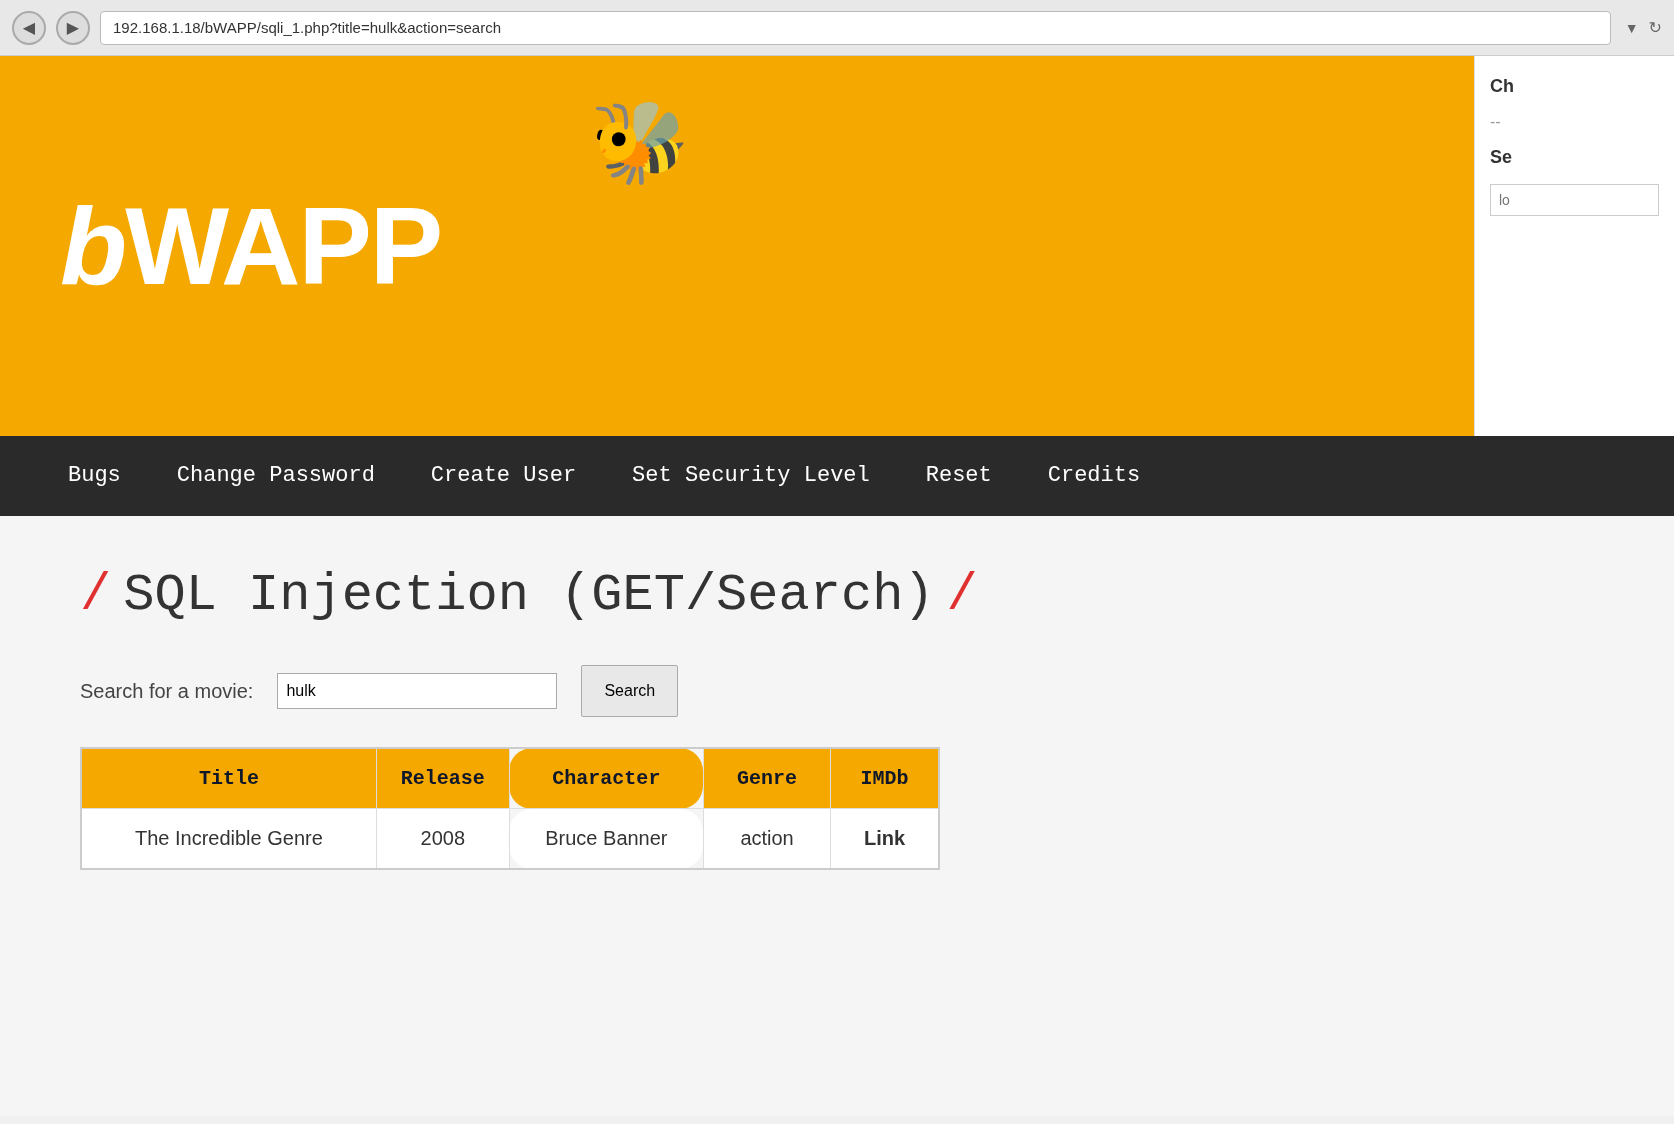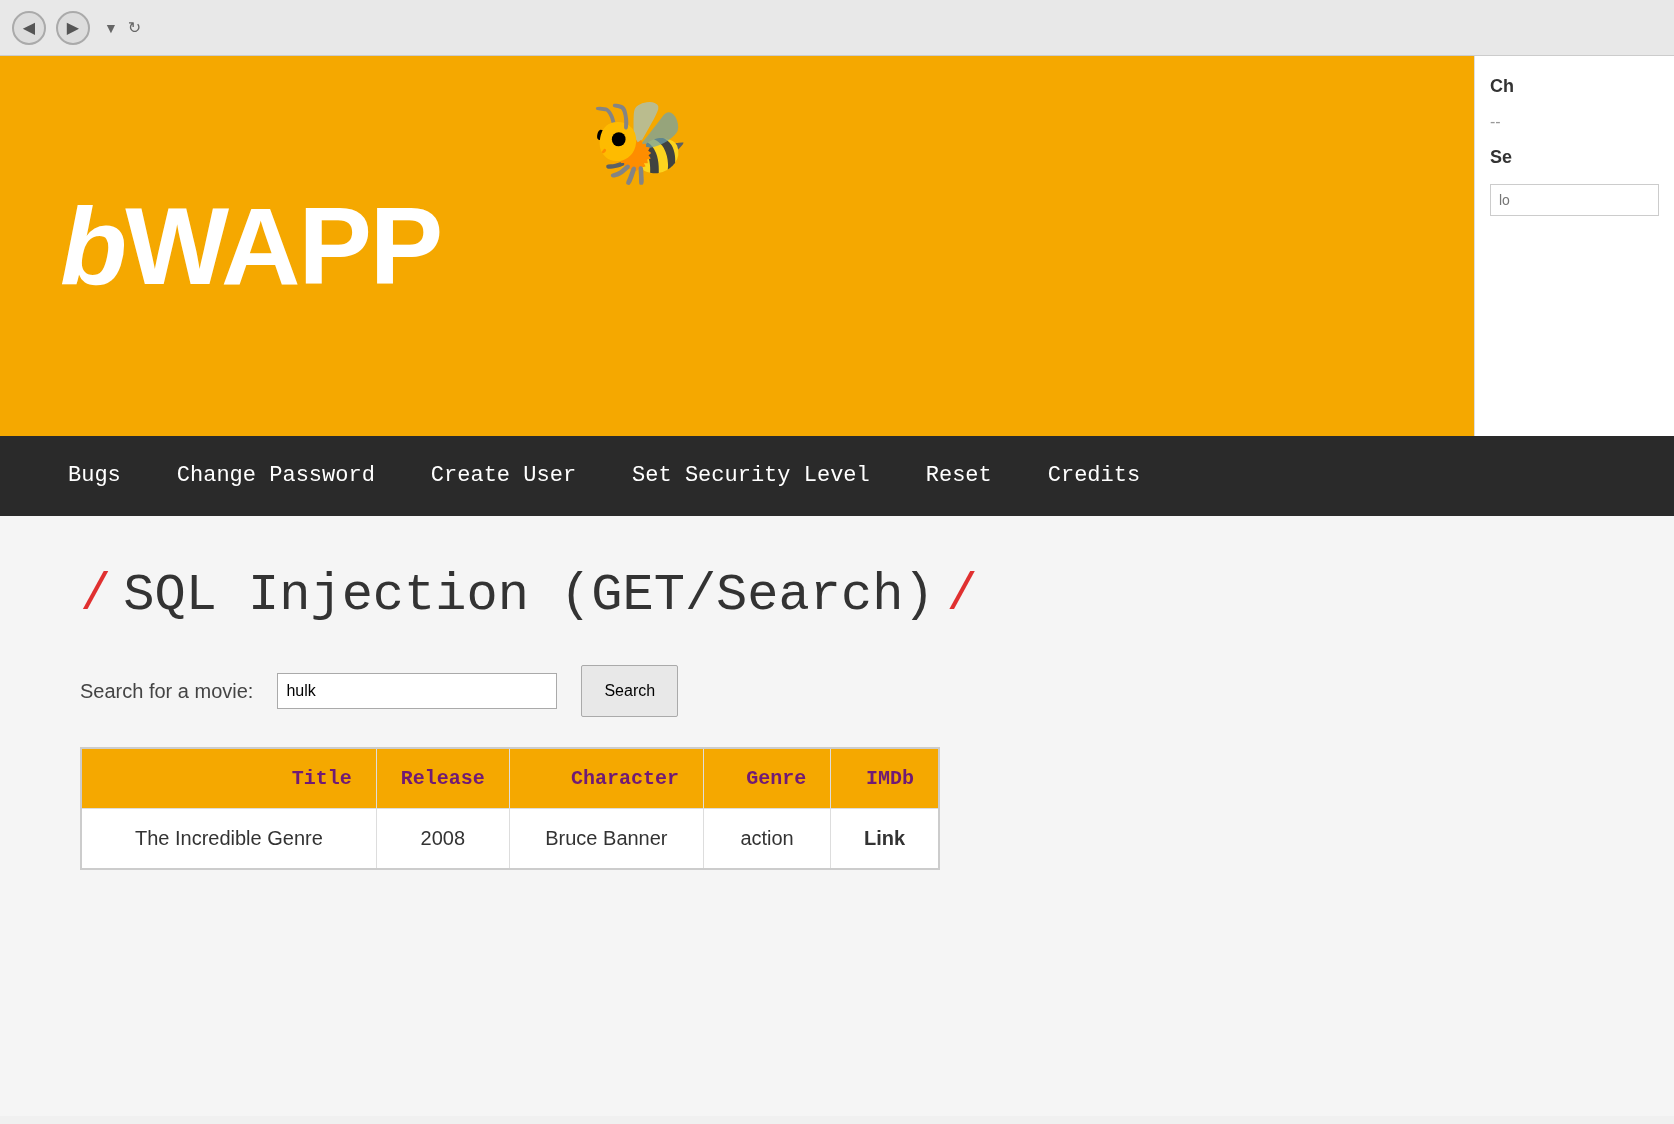--- a/index.html
+++ b/index.html
@@ -174,52 +174,53 @@
     }
 
     
     .results-table {
       border-collapse: collapse;
       width: 860px;
       border: 2px solid #ccc;
     }
     .results-table th {
       background: #f5a800;
-      color: #701a75;
+      color: #0f172a;
       font-size: 20px;
       font-weight: bold;
-      padding: 18px 24px;
-      text-align: right;
-      border: 1px solid #ddd;
-      font-family: 'Courier New', Courier, monospace;
-    }
-    .results-table td {
-      background: white;
-      font-size: 20px;
-      color: #333;
       padding: 18px 24px;
       text-align: center;
       border: 1px solid #ddd;
+      font-family: 'Courier New', Courier, monospace;
+    }
+    .results-table td {
+      background: white;
+      font-size: 20px;
+      color: #333;
+      padding: 18px 24px;
+      text-align: center;
+      border: 1px solid #ddd;
     }
     .results-table td.imdb-link {
       font-weight: bold;
       color: #333;
     }
     .col-title { width: 320px; }
     .col-release { width: 120px; }
-    .col-character { width: 200px; }
+    .col-character { width: 200px; border-radius: 23px; }
     .col-genre { width: 130px; }
     .col-imdb { width: 110px; }
   </style>
 </head>
 <body>
 
 <div class="browser-chrome">
   <div class="nav-btn">◀</div>
   <div class="nav-btn">▶</div>
+  <input class="address-bar" type="text" value="192.168.1.18/bWAPP/sqli_1.php?title=hulk&amp;action=search" style="">
   <span class="dropdown-arrow">▼</span>
   <span class="forward-arrow">↻</span>
 </div>
 
 <div class="banner">
   <div class="bee-icon">🐝</div>
   <div class="banner-logo">
     <span class="b">b</span>WAPP
   </div>
 

